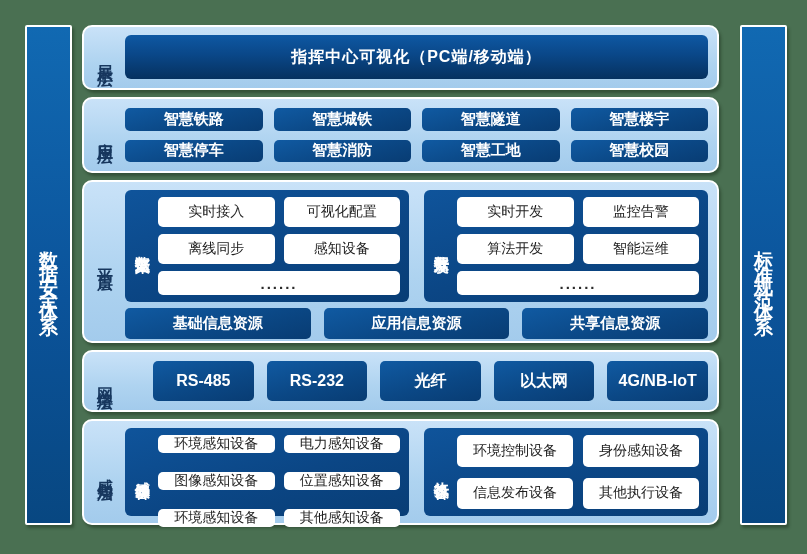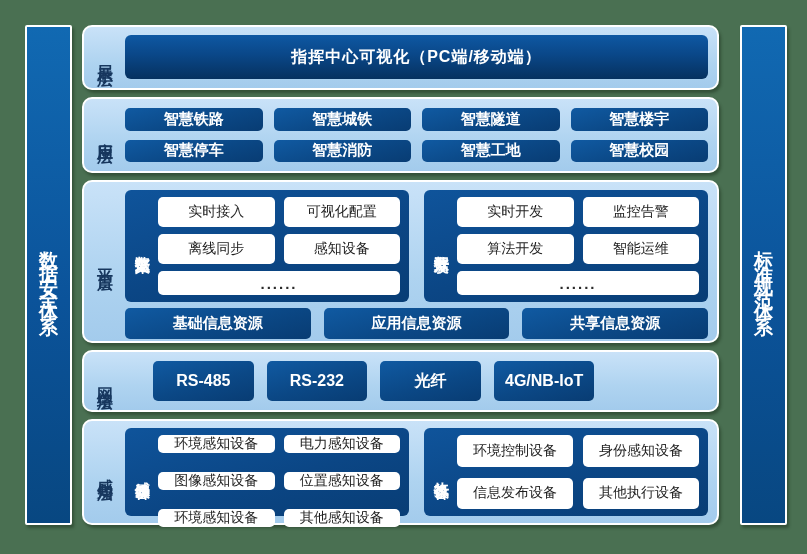--- a/index.html
+++ b/index.html
@@ -128,20 +128,21 @@
       <div class="dark">共享信息资源</div>
     </div>
   </div>
 
   <div class="panel" style="top:350px;height:62px;">
     <div class="panel-label">网络层</div>
     <div class="net-grid">
       <div class="dark">RS-485</div>
       <div class="dark">RS-232</div>
       <div class="dark">光纤</div>
+      <div class="dark">以太网</div>
       <div class="dark">4G/NB-IoT</div>
     </div>
   </div>
 
   <div class="panel" style="top:419px;height:106px;">
     <div class="panel-label">感知层</div>
     <div class="sense-row">
       <div class="group">
         <div class="group-label">感知设备</div>
         <div class="group-grid sense-grid">

